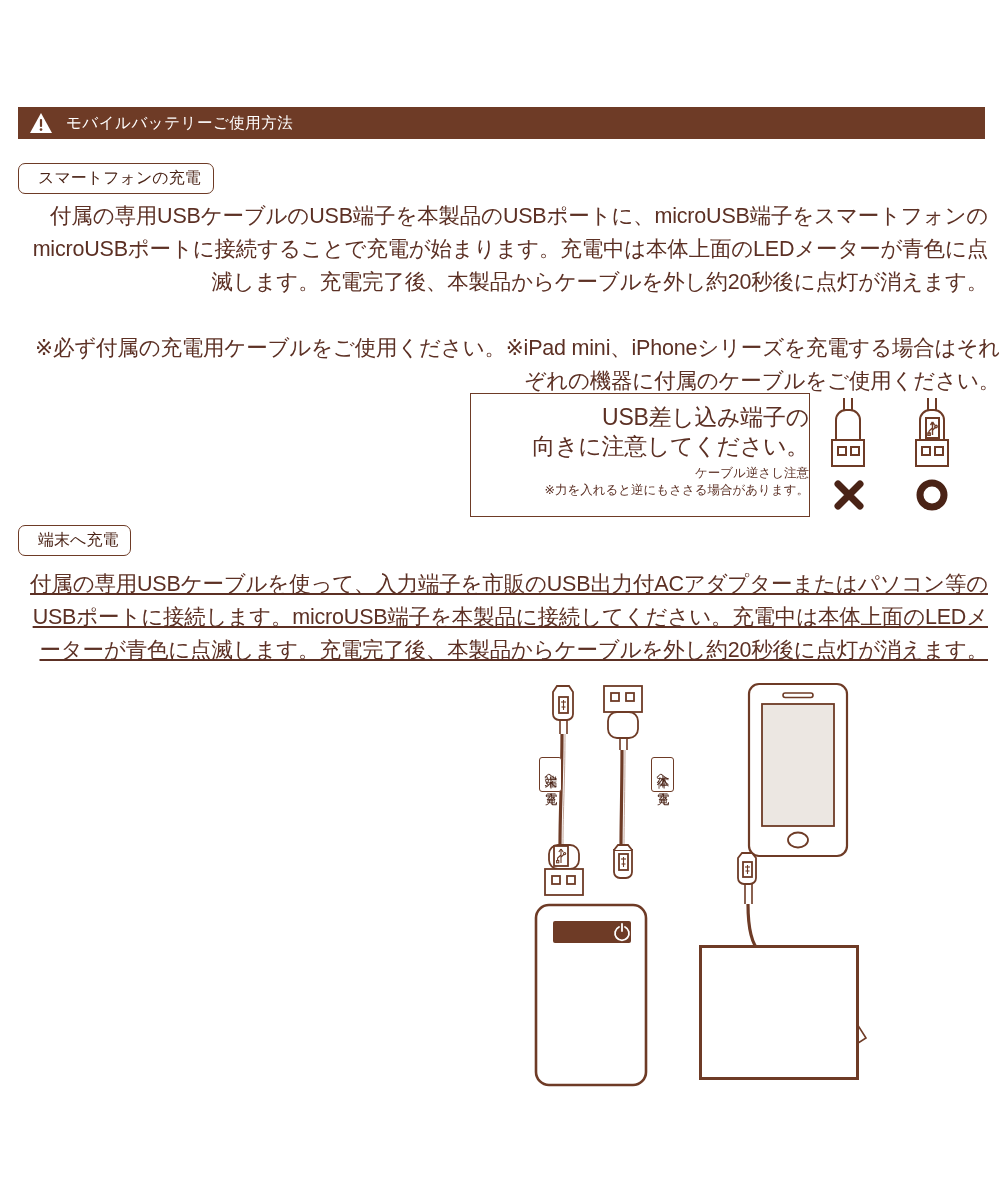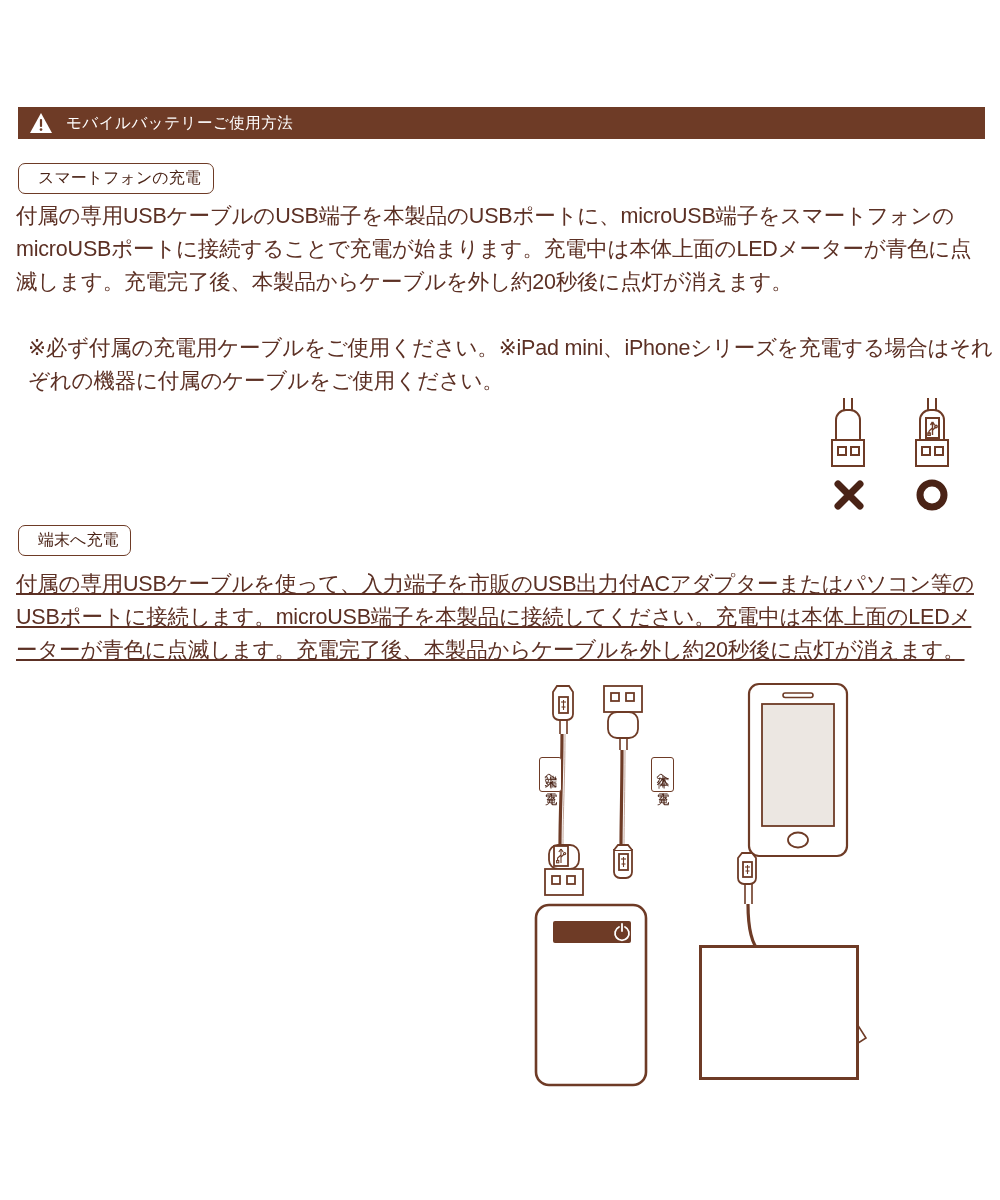--- a/index.html
+++ b/index.html
@@ -4,21 +4,21 @@
 <style>
   html,body{margin:0;padding:0;}
   body{
     width:1000px;height:1200px;
     background:#ffffff;
     font-family:"Liberation Sans","DejaVu Sans",sans-serif;
     color:#5c3024;
     overflow:hidden;
     position:relative;
   }
-  .page{position:absolute;inset:0;}
+  .page{position:absolute;inset:0;text-align:right;}
 
   
   .hdr-bar{
     position:absolute;left:18px;top:107px;width:967px;height:32px;
     background:#6e3b26;
     display:flex;align-items:center;
   }
   .warn-ico{width:26px;height:26px;margin-left:10px;flex:0 0 auto;}
   .hdr-title{
     color:#ffffff;font-size:15.5px;letter-spacing:.5px;
@@ -89,20 +89,26 @@
     </svg>
     <div class="hdr-title">モバイルバッテリーご使用方法</div>
   </div>
 
   <div class="pill" id="pill1">スマートフォンの充電</div>
 
   <div class="para" id="para1">付属の専用USBケーブルのUSB端子を本製品のUSBポートに、microUSB端子をスマートフォンのmicroUSBポートに接続することで充電が始まります。充電中は本体上面のLEDメーターが青色に点滅します。充電完了後、本製品からケーブルを外し約20秒後に点灯が消えます。</div>
 
   <div class="para" id="para1b">※必ず付属の充電用ケーブルをご使用ください。※iPad mini、iPhoneシリーズを充電する場合はそれぞれの機器に付属のケーブルをご使用ください。</div>
 
+  <div class="warnbox">
+    <div class="wb-big">USB差し込み端子の
+向きに注意してください。</div>
+    <div class="wb-sm">ケーブル逆さし注意
+※力を入れると逆にもささる場合があります。</div>
+  </div>
 
   <div class="usbpair">
     <svg width="170" height="130" viewBox="0 0 170 130">
       <g fill="none" stroke="#6e3b26" stroke-width="2">
         <path d="M26 0 L26 14 M34 0 L34 14"></path>
         <path d="M18 22 a10 10 0 0 1 10 -10 h4 a10 10 0 0 1 10 10 v20 h-24 z" fill="#fff"></path>
         <rect x="14" y="42" width="32" height="26" fill="#fff"></rect>
         <rect x="20" y="49" width="8" height="8"></rect>
         <rect x="33" y="49" width="8" height="8"></rect>
       </g>

